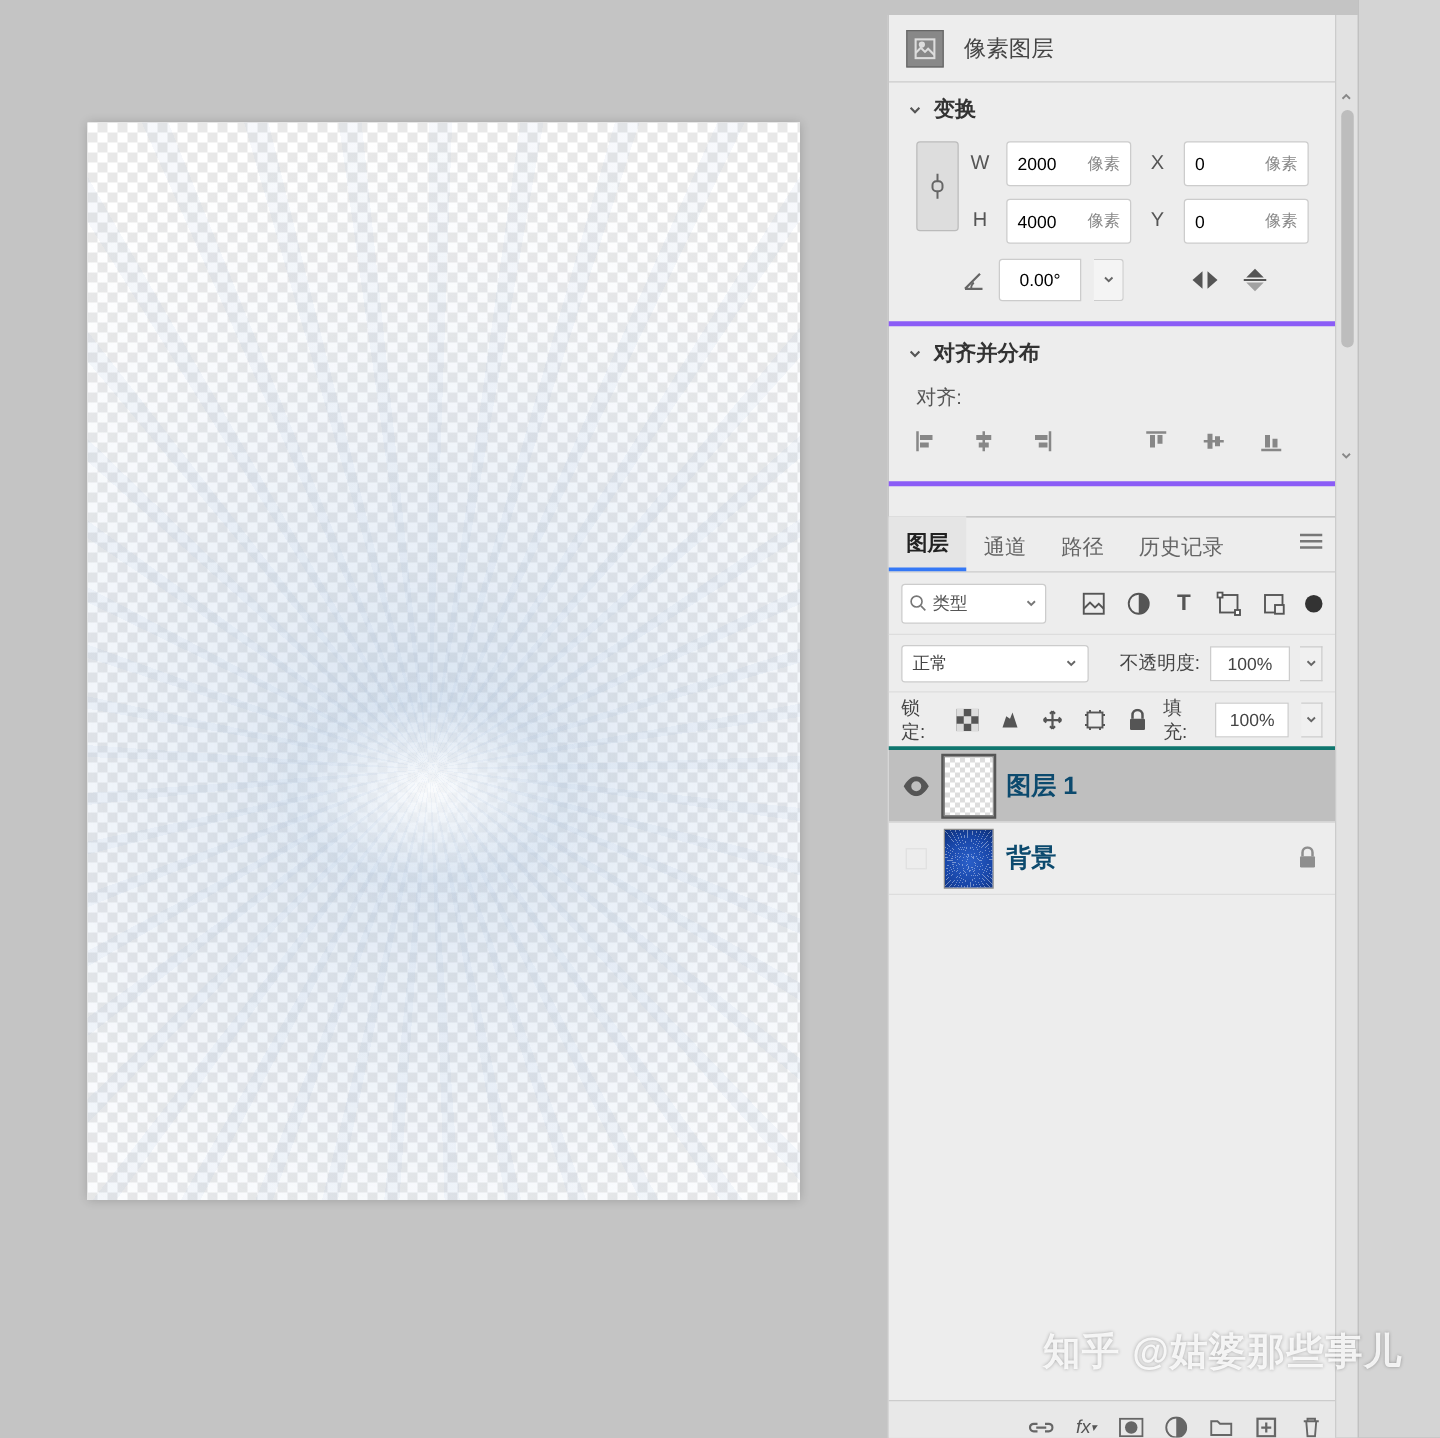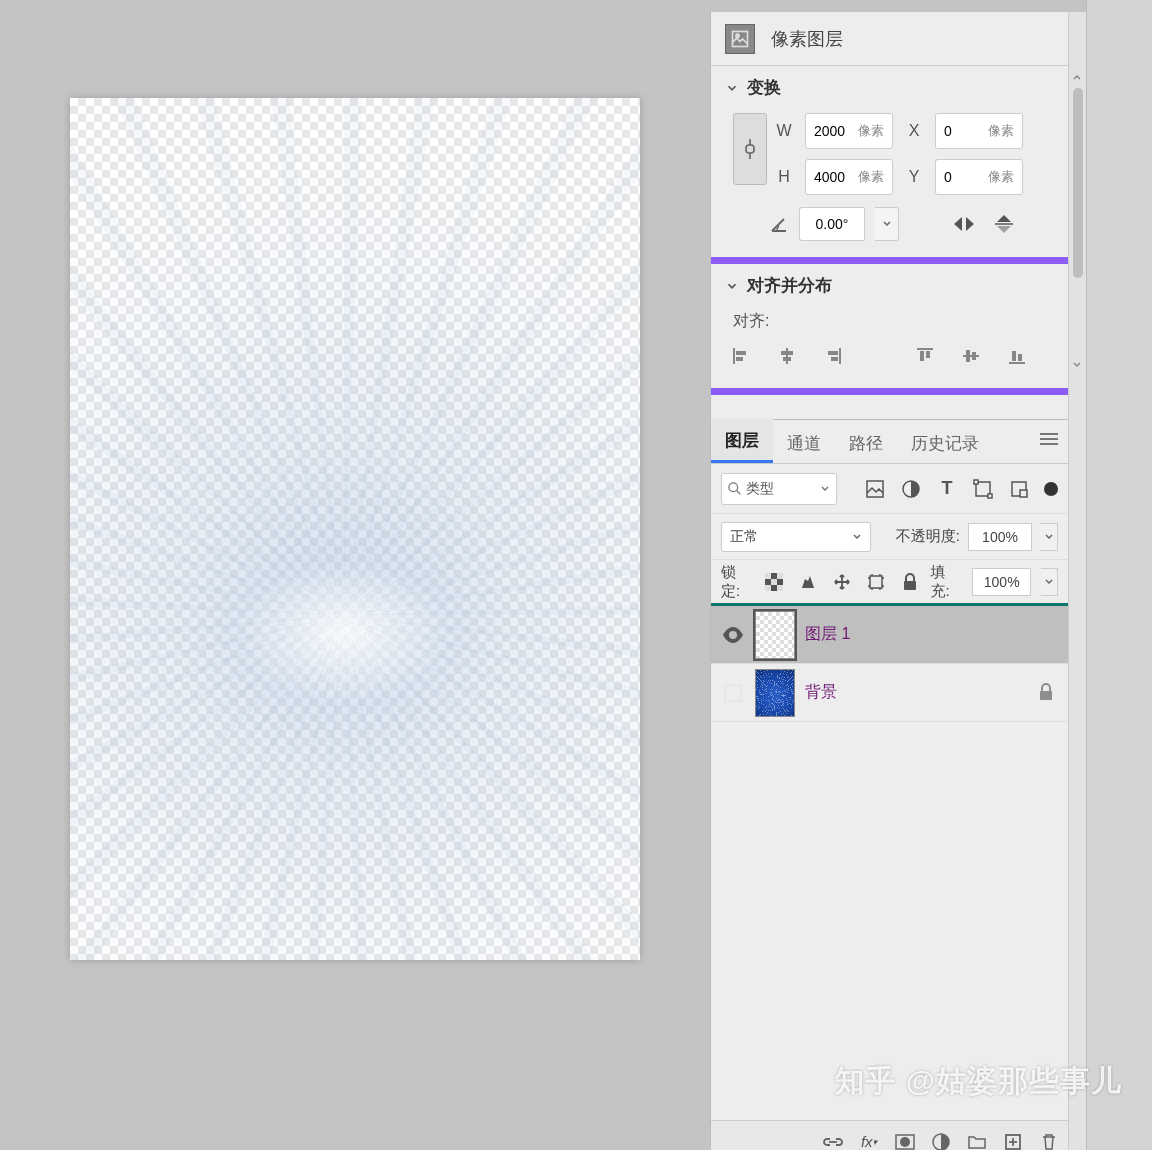--- a/index.html
+++ b/index.html
@@ -19,27 +19,27 @@
 .right { position: absolute; right: 0; top: 12px; width: 442px; height: 1150px; display: flex; }
 .panels { width: 358px; background: #ededed; border-left: 1px solid #bbb; display:flex; flex-direction:column; }
 .scroll-gutter { width: 18px; background: #e2e2e2; border-left:1px solid #ccc; }
 
 
 .strip { height: 54px; border-bottom: 1px solid #ccc; display: flex; align-items: center; padding: 0 14px; gap: 16px; }
 .strip-icon { width: 30px; height: 30px; background: #888; display:flex; align-items:center; justify-content:center; border:1px solid #666; }
 .strip-icon svg { width:20px; height:20px; }
 .strip-label { font-size: 18px; color: #444; }
 
-.section { border-bottom: 7px solid #8b5cf6; padding: 10px 14px 16px; position:relative; }
+.section { border-bottom: 4px solid #8b5cf6; padding: 10px 14px 16px; position:relative; }
 .sec-head { display:flex; align-items:center; gap:8px; font-size:17px; font-weight:600; color:#333; margin-bottom:14px; cursor:pointer; }
 .chev { width:14px; height:14px; }
 .link-btn { width:34px; height:72px; border:1px solid #bbb; background:#ddd; border-radius:3px; display:flex; align-items:center; justify-content:center; margin-right:8px; }
 .tx-grid { display:grid; grid-template-columns:auto auto auto auto; gap:10px 12px; align-items:center; }
 .dim-label { width:18px; text-align:center; font-size:16px; color:#555; }
-.dim-input { width:88px; height:36px; border:1px solid #ccc; background:#fff; border-radius:3px; padding:0 8px; font-size:14px; display:flex; align-items:center; justify-content:space-between; }
+.dim-input { width:100px; height:36px; border:1px solid #ccc; background:#fff; border-radius:3px; padding:0 8px; font-size:14px; display:flex; align-items:center; justify-content:space-between; }
 .dim-input .unit { color:#888; font-size:13px; }
 .angle-row { display:flex; align-items:center; gap:10px; margin-top:12px; margin-left:44px; }
 .angle-input { width:66px; height:34px; border:1px solid #ccc; background:#fff; display:flex; align-items:center; justify-content:center; font-size:14px; border-top-left-radius:3px; border-bottom-left-radius:3px; }
 .angle-dd { width:24px; height:34px; border:1px solid #ccc; border-left:none; background:#f4f4f4; display:flex; align-items:center; justify-content:center; border-top-right-radius:3px; border-bottom-right-radius:3px; }
 .flip-btn { width:30px; height:30px; display:flex; align-items:center; justify-content:center; }
 
 .align-row { display:flex; gap:22px; margin-top:12px; margin-left:4px; }
 .align-btn { width:24px; height:24px; display:flex; align-items:center; justify-content:center; opacity:.75; }
 
 
@@ -66,21 +66,21 @@
 
 .layer-list { flex:1; background:#ededed; overflow:auto; }
 .layer { display:flex; align-items:center; height:58px; padding:0 10px; gap:10px; border-bottom:1px solid #ddd; }
 .layer.sel { background:#bfbfbf; }
 .eye { width:24px; height:24px; display:flex; align-items:center; justify-content:center; }
 .thumb { width:40px; height:48px; border:1px solid #888; background:#fff; position:relative; }
 .thumb.sel::after { content:""; position:absolute; inset:-3px; border:2px solid #555; }
 .thumb-checker { position:absolute; inset:0; background-image: repeating-conic-gradient(#ddd 0 25%, #fff 0 50%); background-size:8px 8px; }
 .thumb-blue { position:absolute; inset:0; background: radial-gradient(circle at 50% 55%, #2a5fc9 0%, #1846a8 60%, #0e2f78 100%); }
 .thumb-blue::after{ content:""; position:absolute; inset:0; background:repeating-conic-gradient(from 0deg at 50% 55%, rgba(255,255,255,.4) 0deg 1deg, transparent 1deg 7deg); }
-.layer-name { font-size:16px; color:#701a75; flex:1; }
+.layer-name { font-size:20px; color:#0c4a6e; flex:1;font-weight:bold; }
 .lock-small { width:20px; height:20px; opacity:.7; }
 
 .bottom-bar { height:42px; border-top:1px solid #ccc; display:flex; align-items:center; justify-content:flex-end; padding:0 8px; gap:14px; background:#e8e8e8; }
 .bb { width:22px; height:22px; display:flex; align-items:center; justify-content:center; color:#555; }
 
 .scrollbar-thumb { position:absolute; right:3px; top:50px; width:10px; height:190px; background:#bdbdbd; border-radius:5px; }
 .scroll-arrow { position:absolute; right:2px; width:14px; height:14px; display:flex; align-items:center; justify-content:center; }
 
 .watermark { position:absolute; right:30px; bottom:48px; font-size:30px; color:rgba(255,255,255,.85); font-weight:700; text-shadow:0 0 3px rgba(0,0,0,.3); letter-spacing:1px; }
 .right-strip { position:absolute; right:0; top:0; width:66px; height:1150px; background:#d4d4d4; border-left:1px solid #bbb; }

